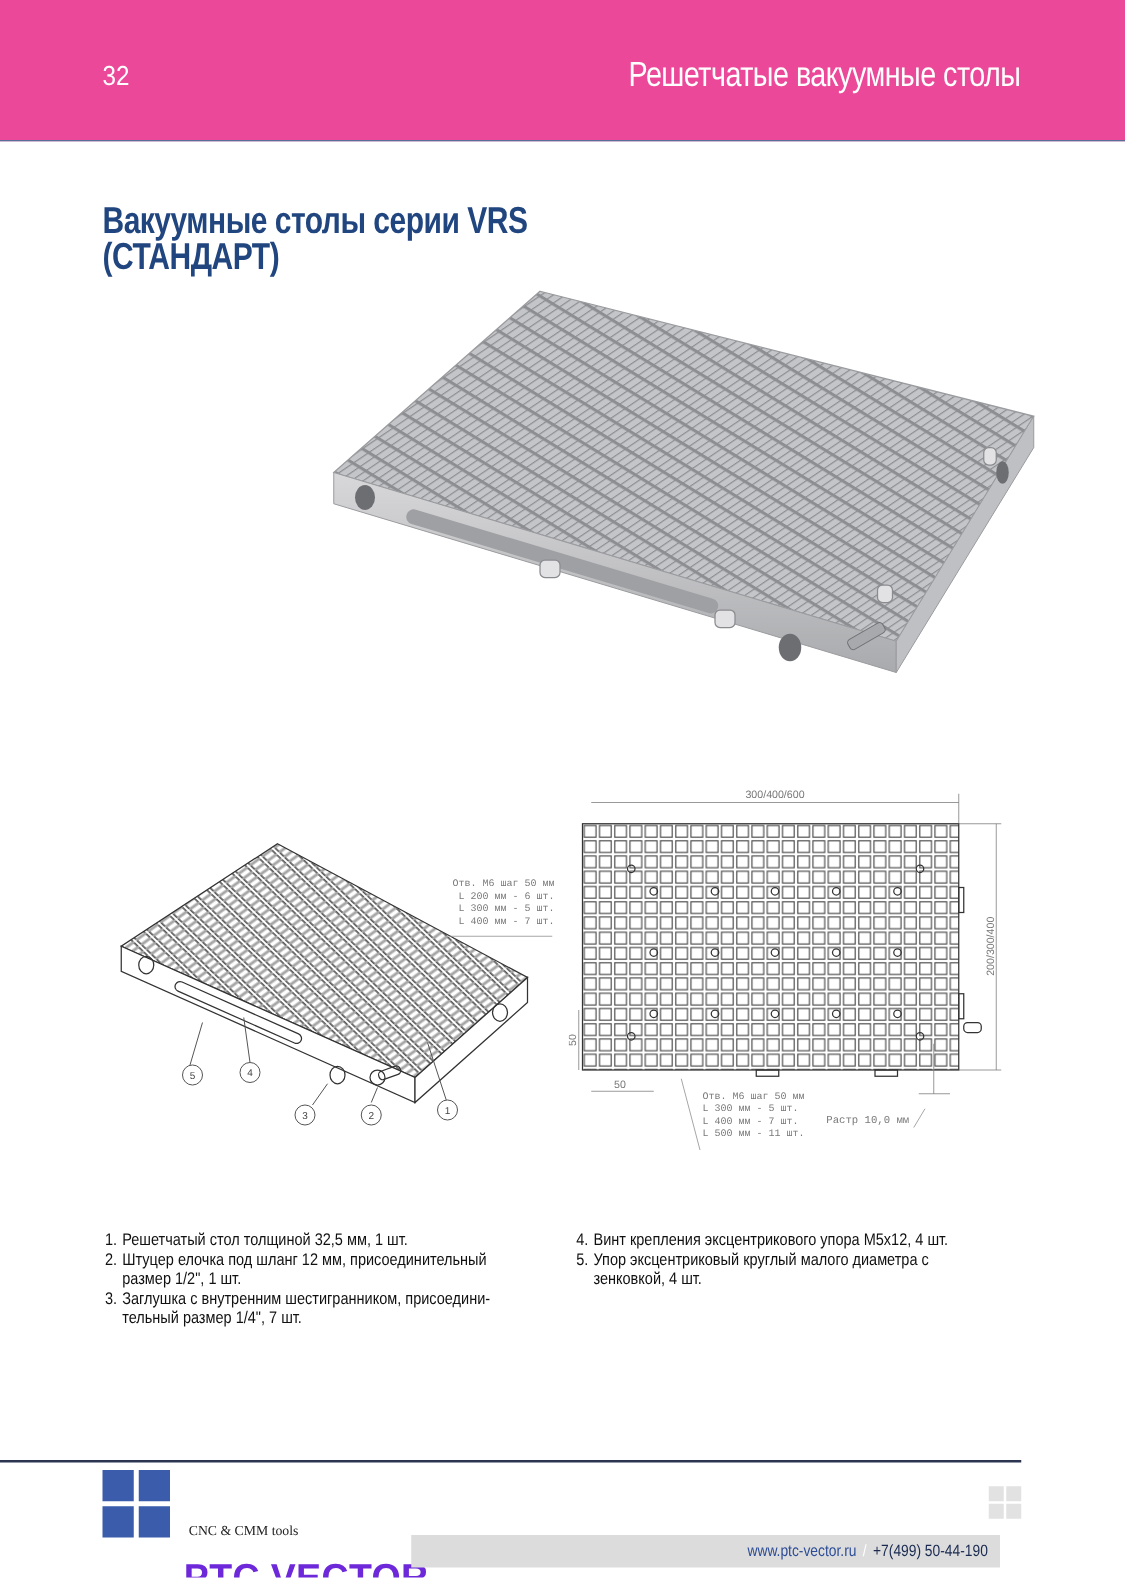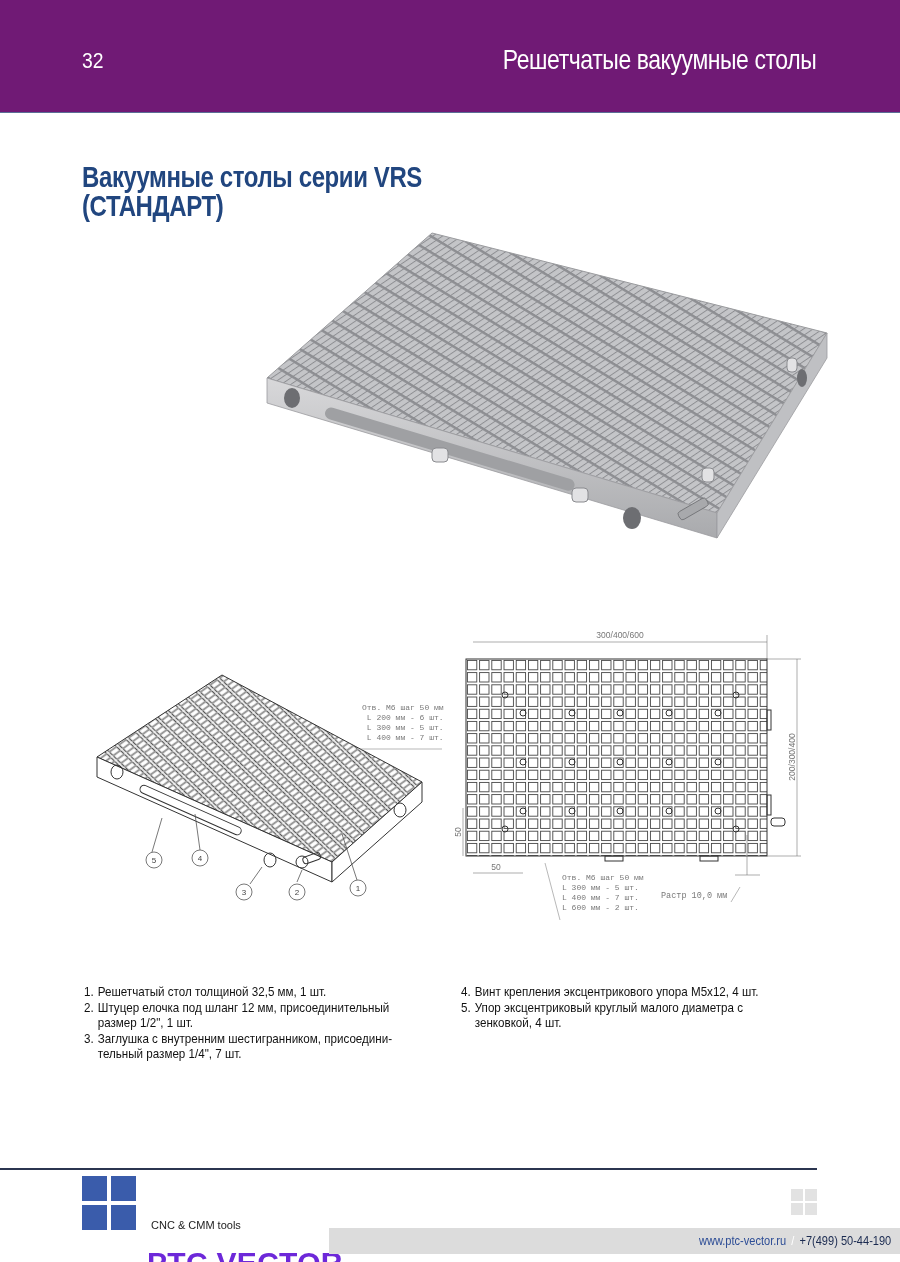--- a/index.html
+++ b/index.html
@@ -1,18 +1,18 @@
 <!DOCTYPE html>
 <html><head>
 <meta charset="utf-8">
 <style>
   html, body { margin:0; padding:0; }
   body { width:900px; height:1262px; position:relative; background:#ffffff; overflow:hidden;
          font-family:"Liberation Sans", sans-serif; }
-  .header { position:absolute; left:0; top:0; width:900px; height:112px; background:#701a75;
+  .header { position:absolute; left:0; top:0; width:900px; height:112px; background:#ec4899;
             border-bottom:1px solid #5a6f96; }
   .page-num { position:absolute; left:82px; top:48px; color:#fff; font-size:22px;
               font-family:"Liberation Sans Narrow","Liberation Sans", sans-serif; transform:scaleX(0.88); transform-origin:left; }
   .section-title { position:absolute; right:84px; top:44px; color:#fff; font-size:28px; letter-spacing:-0.5px;
                    transform:scaleX(0.82); transform-origin:right; white-space:nowrap; }
   .product-title { position:absolute; left:82px; top:162px; color:#21467f; font-size:30px; font-weight:bold;
                    line-height:29px; transform:scaleX(0.8); transform-origin:left; letter-spacing:-0.5px; white-space:nowrap; }
   .photo { position:absolute; left:262px; top:228px; width:570px; height:320px; }
   .iso-drawing { position:absolute; left:92px; top:672px; width:350px; height:238px; }
   .front-drawing { position:absolute; left:455px; top:625px; width:370px; height:300px; }
@@ -22,22 +22,22 @@
   .callout-c { left:661px; top:891px; font-size:8.5px; }
   .parts { position:absolute; font-size:13.5px; color:#111; line-height:15.5px; }
   .parts .item { display:flex; transform:scaleX(0.86); transform-origin:left; white-space:nowrap; }
   .parts .num { width:16px; flex:0 0 16px; }
   .parts-left { left:84px; top:984px; width:400px; }
   .parts-right { left:461px; top:984px; width:420px; }
   .footer-rule { position:absolute; left:0; top:1168px; width:817px; height:2px; background:#2b3550; }
   .logo-squares { position:absolute; left:82px; top:1176px; width:54px; height:54px; }
   .logo-squares div { position:absolute; width:25px; height:25px; background:#3a5cab; }
   .brand { position:absolute; left:147px; top:1246px; color:#6d28d9; font-size:30px; font-weight:bold; letter-spacing:0.3px; }
-  .tagline { position:absolute; left:151px; top:1219px; color:#222; font-size:11px; }
-  .contact-bar { position:absolute; left:329px; top:1228px; width:539px; height:26px; background:#dcdcdc;padding-left:33px; }
+  .tagline { position:absolute; left:151px; top:1219px; color:#222; font-size:11px;font-family:Liberation Serif, serif; }
+  .contact-bar { position:absolute; left:329px; top:1228px; width:471px; height:26px; background:#dcdcdc; }
   .contact-text { position:absolute; right:10px; top:5px; font-size:13px; white-space:nowrap;
                   transform:scaleX(0.85); transform-origin:right; }
   .url { color:#2d4d96; }
   .sep { color:#ffffff; margin:0 6px; }
   .phone { color:#1a2a50; }
   .mini-squares { position:absolute; left:791px; top:1189px; width:26px; height:26px; }
   .mini-squares div { position:absolute; width:12px; height:12px; background:#e2e2e2; }
 </style>
 </head>
 <body>
@@ -188,21 +188,21 @@
   <line x1="90" y1="238" x2="105" y2="295" stroke="#888" stroke-width="0.6"></line>
   <line x1="292" y1="210" x2="292" y2="250" stroke="#777" stroke-width="0.6"></line>
   <line x1="280" y1="250" x2="305" y2="250" stroke="#777" stroke-width="0.6"></line>
   <line x1="285" y1="262" x2="276" y2="277" stroke="#888" stroke-width="0.6"></line>
 </svg>
 
 <div class="callout callout-b">
   <div>Отв. М6 шаг 50 мм</div>
   <div>L 300 мм - 5 шт.</div>
   <div>L 400 мм  - 7 шт.</div>
-  <div>L 600 мм  - 2 шт.</div>
+  <div>L 500 мм  - 11 шт.</div>
 </div>
 <div class="callout callout-c">Растр 10,0 мм</div>
 
 <div class="parts parts-left">
   <div class="item">
       <span class="num">1.</span>
       <span>Решетчатый стол толщиной 32,5 мм, 1 шт.</span>
     </div>
   <div class="item">
       <span class="num">2.</span>

